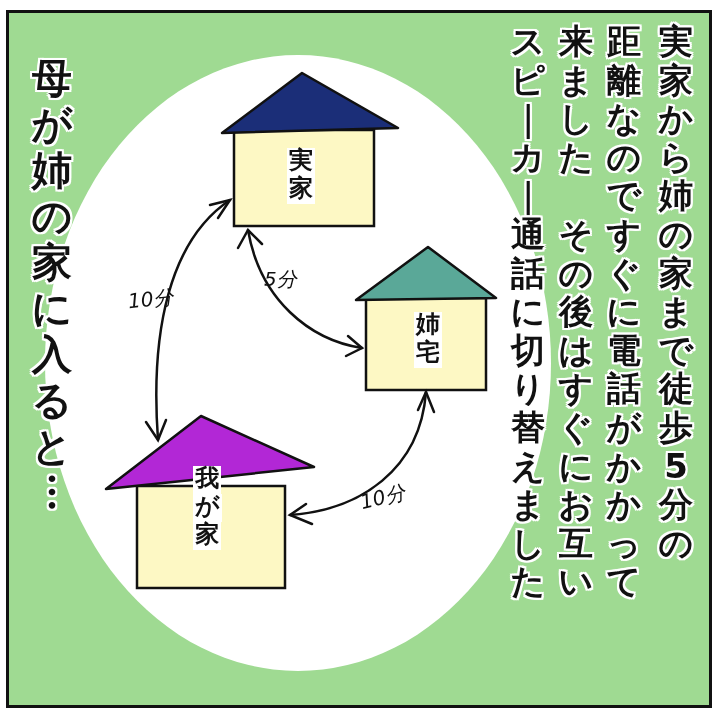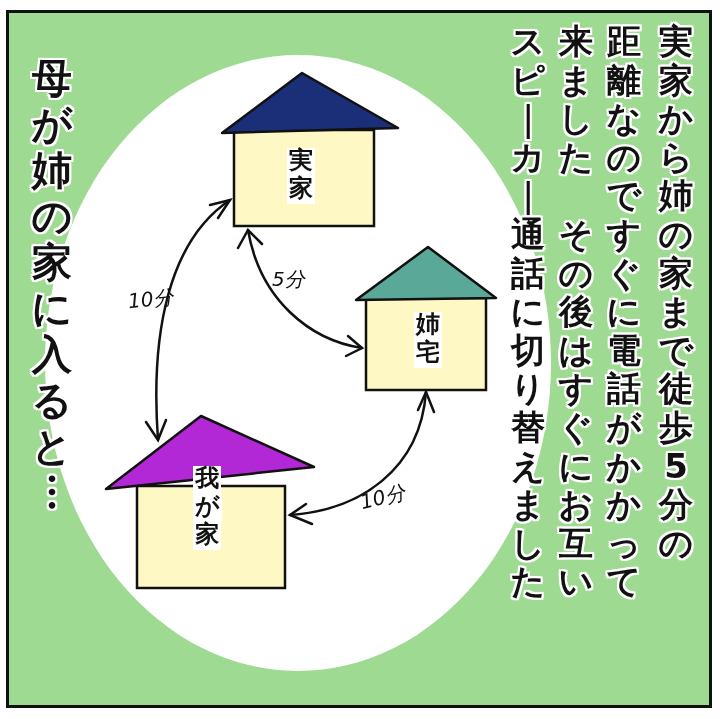--- a/index.html
+++ b/index.html
@@ -88,21 +88,21 @@
       <span>宅</span>
     </div>
     <div class="label" style="left:193px; top:466px;">
       <span>我</span>
       <span>が</span>
       <span>家</span>
     </div>
 
     
     <div class="time" style="left:128px; top:286px; transform:rotate(-6deg);">10分</div>
-    <div class="time" style="left:272px; top:266px;">5分</div>
+    <div class="time" style="left:264px; top:266px;">5分</div>
     <div class="time" style="left:360px; top:484px; transform:rotate(-14deg);">10分</div>
 
     
     <div class="vcol narr" id="col0" style="left:656px; top:24px;">
         <span>実</span>
         <span>家</span>
         <span>か</span>
         <span>ら</span>
         <span>姉</span>
         <span>の</span>

